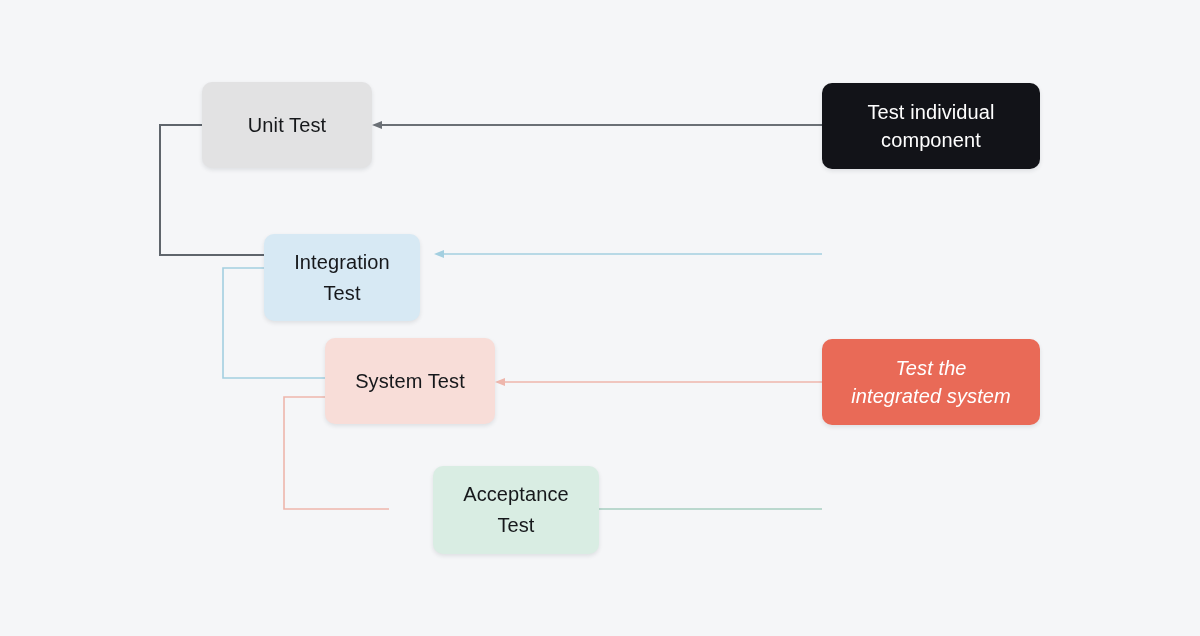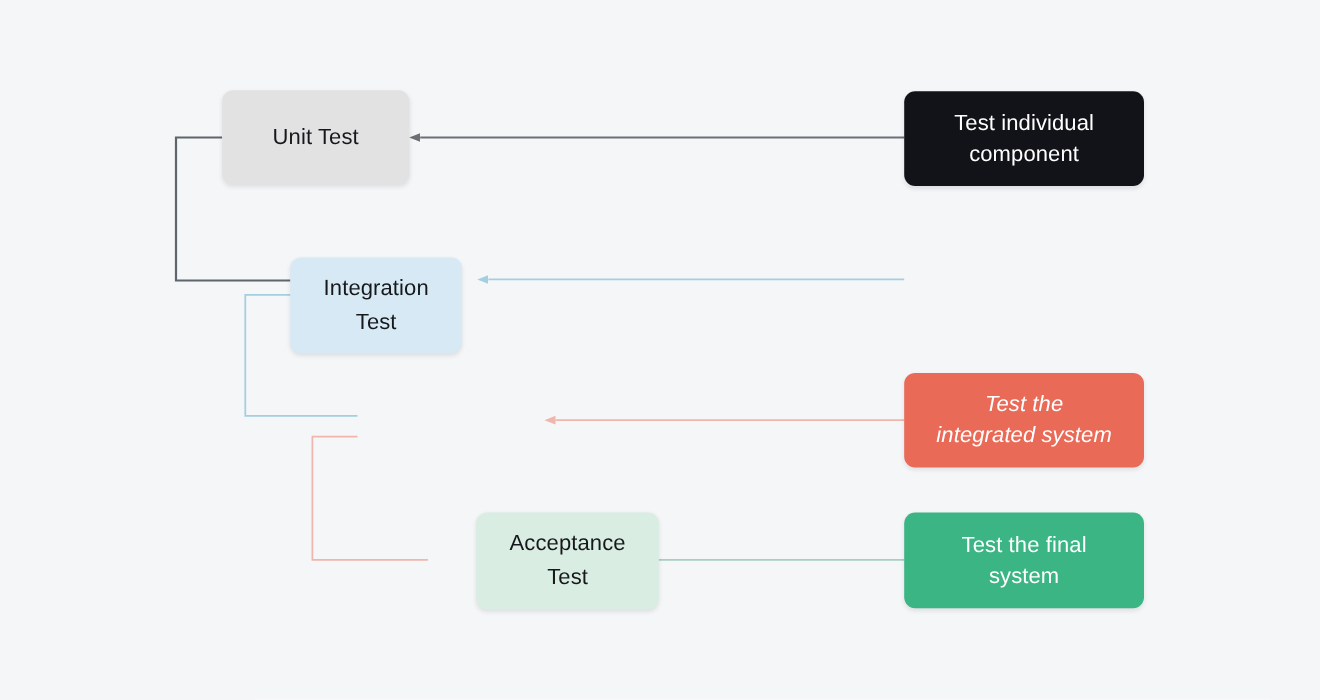--- a/index.html
+++ b/index.html
@@ -80,31 +80,30 @@
     <path class="wire thin" d="M822,509 H565" marker-end="url(#ah3)" stroke="#a6cec1"></path>
   </svg>
 
   <div class="node stage s0" style="background: rgb(226, 226, 227);">
     <span class="lbl" style="color: rgb(22, 24, 27);">Unit Test</span>
   </div>
   <div class="node stage s1" style="background: rgb(215, 233, 244);">
     <span class="lbl" style="color: rgb(22, 24, 27);">Integration
 Test</span>
   </div>
+  <div class="node stage s2" style="background: rgb(248, 221, 216);">
+    <span class="lbl" style="color: rgb(22, 24, 27);">System Test</span>
+  </div>
   <div class="node stage s3" style="background: rgb(217, 237, 227); margin-left: 44px;">
     <span class="lbl" style="color: rgb(22, 24, 27);">Acceptance
 Test</span>
   </div>
 
   <div class="node desc d0" style="background: rgb(18, 19, 24);">
     <span class="lbl" style="color: rgb(255, 255, 255);">Test individual
 component</span>
   </div>
   <div class="node desc d2" style="background: rgb(233, 106, 87);">
     <span class="lbl" style="color: rgb(255, 255, 255); font-style: italic;">Test the
 integrated system</span>
   </div>
-  <div class="node desc d3" style="background: rgb(59, 181, 131);">
-    <span class="lbl" style="color: rgb(255, 255, 255);">Test the final
-system</span>
-  </div>
 
 </div>
 
 </body></html>

